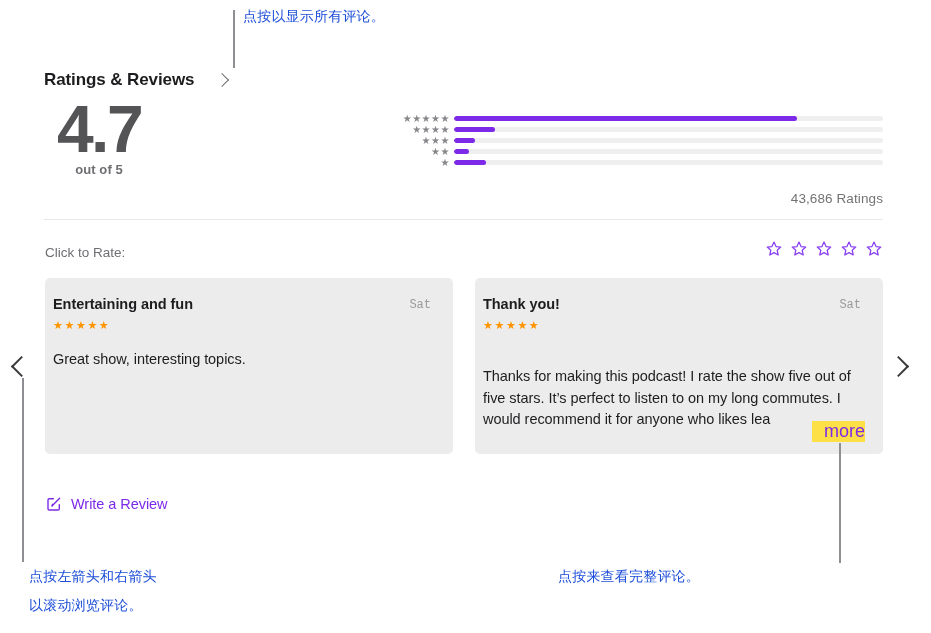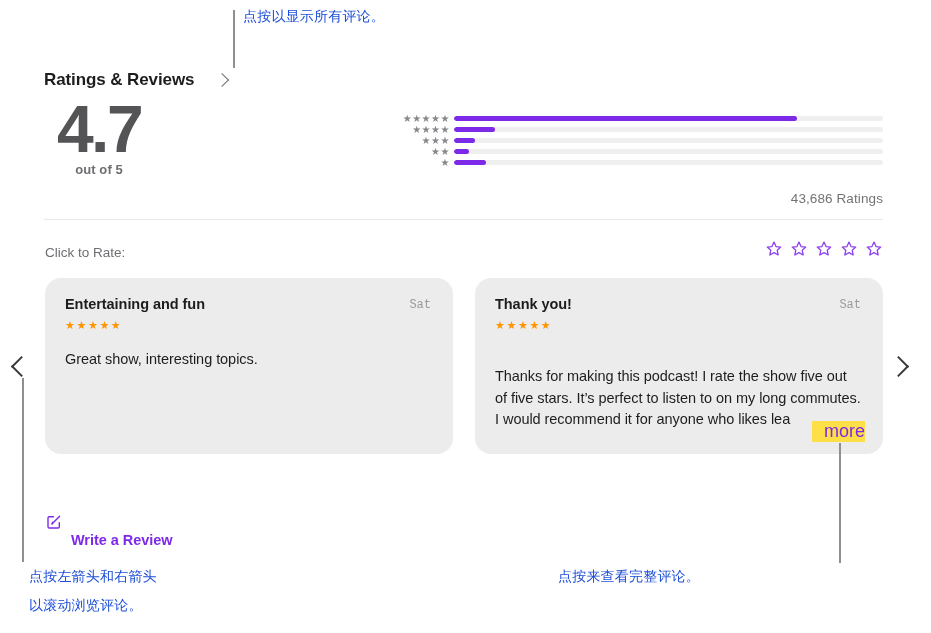--- a/index.html
+++ b/index.html
@@ -158,23 +158,23 @@
     left: 45px;
     top: 278px;
     width: 838px;
     display: flex;
     gap: 22px;
   }
   .review-card {
     width: 410px;
     height: 176px;
     background: #ececec;
-    border-radius: 16px;
+    border-radius: 5px;
     box-sizing: border-box;
-    padding: 18px 22px 0 20px;
+    padding: 18px 22px 0 8px;
     position: relative;
     overflow: hidden;
   }
   .card-head {
     display: flex;
     justify-content: space-between;
     align-items: flex-start;
   }
   .card-title {
     font-size: 14.5px;
@@ -243,23 +243,22 @@
     position: absolute;
     left: 46px;
     top: 496px;
     display: flex;
     align-items: center;
     gap: 9px;
     color: #7d2ae8;
   }
   .write-review .label {
     font-size: 14.5px;
-    font-weight: 700;
+    font-weight: 400;
     letter-spacing: -0.05px;
-    margin-top: 36px;
   }
   .write-review svg { display: block; }
 </style>
 </head>
 <body>
 
 <div class="callout-text" style="left:243px; top:2px;">点按以显示所有评论。</div>
 <div class="callout-line vert" style="left:233px; top:10px; height:58px;"></div>
 
 <div class="section-header">

